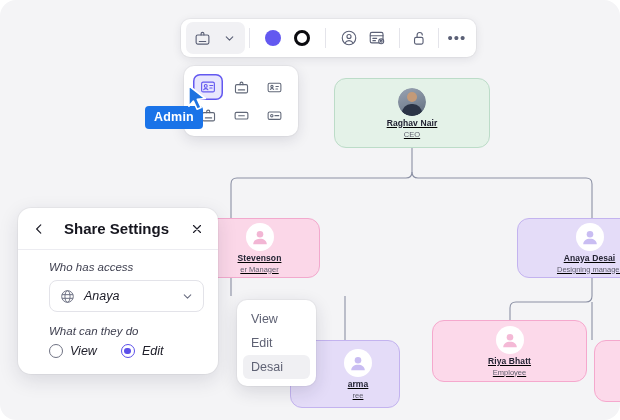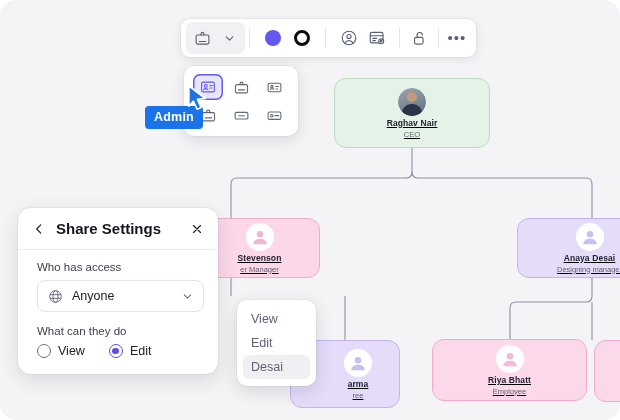--- a/index.html
+++ b/index.html
@@ -128,26 +128,26 @@
   #share-panel {
     position:absolute; left:18px; top:208px;
     width:200px;
     background:#ffffff;
     border-radius:13px;
     box-shadow:0 6px 20px rgba(30,30,60,.13), 0 0 0 1px rgba(0,0,0,.035);
     overflow:hidden;
   }
   #share-head {
     height:42px; display:flex; align-items:center;
-    padding:0 14px; gap:10px;
+    padding:0 14px; gap:18px;
     border-bottom:1px solid #ececf1;
   }
   #share-head .ttl { flex:1; font-size:15px; font-weight:bold; color:#16161f; text-align:left; }
   .hd-ico { color:#20202b; display:flex;align-items:center;justify-content:center; cursor:pointer;}
-  #share-body { padding:11px 14px 16px 19px; }
+  #share-body { padding:11px 14px 16px 31px;font-style:italic; }
   .field-label { font-size:11.5px; color:#3f4050; margin-bottom:7px; }
   #access-select {
     height:32px; border:1px solid #e3e3e9; border-radius:8px;
     display:flex; align-items:center; padding:0 9px; gap:8px;
     cursor:pointer; background:#fff;
   }
   #access-select .val { flex:1; font-size:12.5px; color:#20202b; }
   .radio-row { display:flex; align-items:center; gap:8px; margin-top:7px; }
   .radio { display:flex; align-items:center; gap:7px; cursor:pointer; }
   .rb { width:14px;height:14px;border-radius:50%;border:1.6px solid #6f7283; }
@@ -224,21 +224,21 @@
       <div class="ph-avatar">
         <svg width="22" height="22" viewBox="0 0 24 24" fill="#c9bdf2">
             <circle cx="12" cy="9" r="3.6"></circle>
             <path d="M4.6 20c0-4.1 3.3-6.2 7.4-6.2s7.4 2.1 7.4 6.2z"></path>
           </svg>
       </div>
       <div class="nm">arma</div>
       <div class="rl">ree</div>
     </div>
 
-    <div class="node pink2" style="left:432px; top:339px; width:155px; height:62px;">
+    <div class="node pink2" style="left:432px; top:320px; width:155px; height:62px;">
       <div class="ph-avatar">
         <svg width="22" height="22" viewBox="0 0 24 24" fill="#f4b9d6">
             <circle cx="12" cy="9" r="3.6"></circle>
             <path d="M4.6 20c0-4.1 3.3-6.2 7.4-6.2s7.4 2.1 7.4 6.2z"></path>
           </svg>
       </div>
       <div class="nm">Riya Bhatt</div>
       <div class="rl">Employee</div>
     </div>
 
@@ -379,21 +379,21 @@
     <div id="share-body">
       <div class="field-label">Who has access</div>
       <div id="access-select">
         <span style="display:flex">
           <svg width="17" height="17" viewBox="0 0 24 24" fill="none" stroke="#6b6f82" stroke-width="1.4">
             <circle cx="12" cy="12" r="8.2"></circle>
               <ellipse cx="12" cy="12" rx="3.6" ry="8.2"></ellipse>
               <path d="M4.3 9.4h15.4M4.3 14.6h15.4"></path>
           </svg>
         </span>
-        <span class="val">Anyone</span>
+        <span class="val">Anaya</span>
         <span style="display:flex">
           <svg width="13" height="13" viewBox="0 0 24 24" fill="none" stroke="#6b6f82" stroke-width="2" stroke-linecap="round" stroke-linejoin="round">
               <polyline points="6 9 12 15 18 9"></polyline>
             </svg>
         </span>
       </div>
       <div class="field-label" style="margin-top:13px;">What can they do</div>
       <div class="radio-row">
         <label class="radio">
           <span class="rb"></span>

